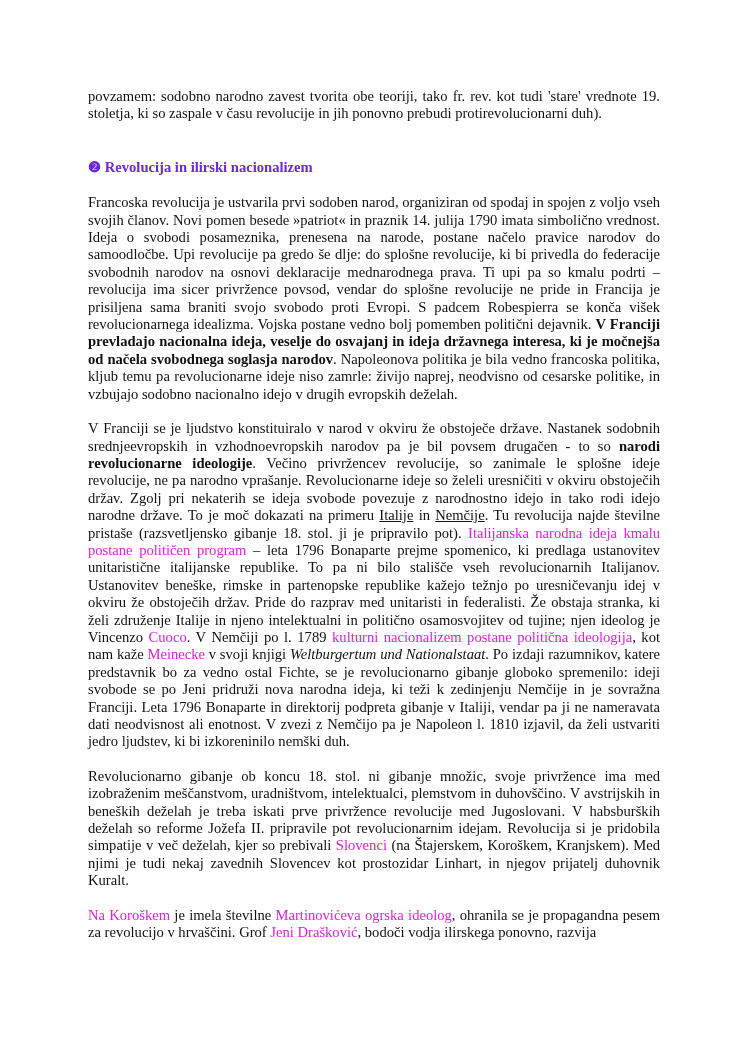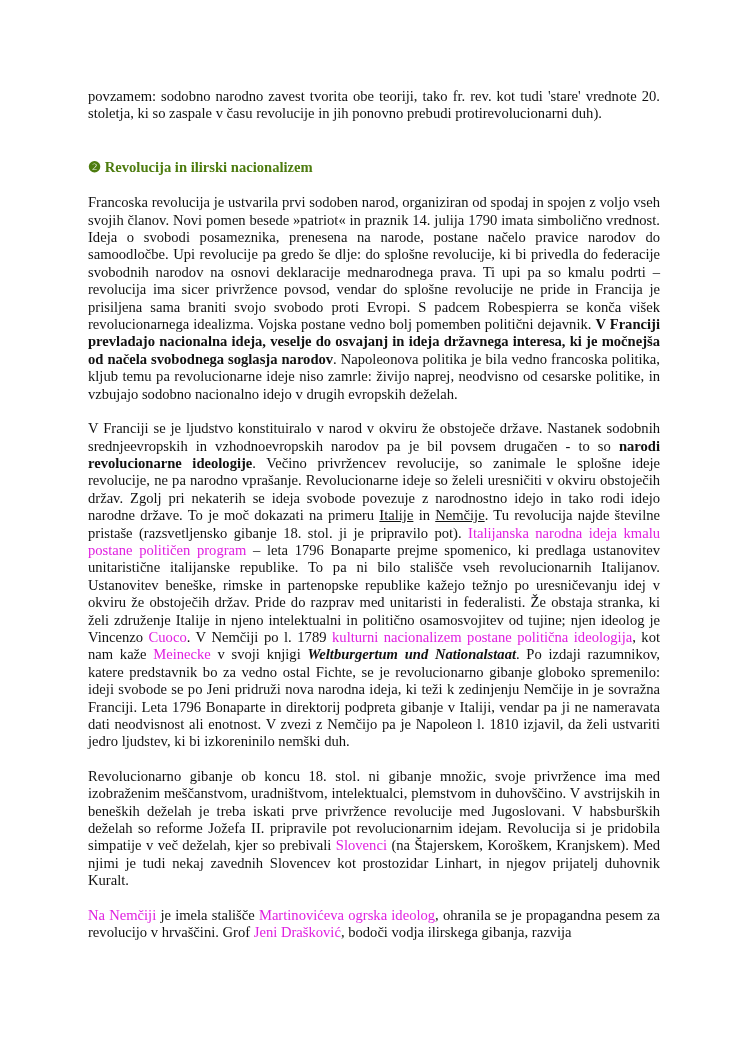--- a/index.html
+++ b/index.html
@@ -4,40 +4,40 @@
   <style>
     html, body { margin: 0; padding: 0; background: #ffffff; }
     body { width: 750px; height: 1061px; overflow: hidden; position: relative; }
     .page {
       position: absolute; left: 88px; top: 88px; width: 572px;
       font-family: "Liberation Serif", serif; font-size: 14.6px; line-height: 17.4px;
       color: #111111; text-align: justify;
     }
     .para { margin: 0 0 17px 0; }
     .heading {
-      font-weight: bold; color: #4d7c0f; margin: 36px 0 18px 0; font-size: 14.6px;
+      font-weight: bold; color: #6d28d9; margin: 36px 0 18px 0; font-size: 14.6px;
     }
     .mag { color: #e020e0; }
     .ul { text-decoration: underline; margin-top: 38px; }
     .b { font-weight: bold; }
-    .i { font-style: italic; font-weight: bold; }
+    .i { font-style: italic; }
     a.mag { text-decoration: none; }
     a.mag.ul { }
   </style>
 </head>
 <body>
 
 <div class="page">
-  <p class="para">povzamem: sodobno narodno zavest tvorita obe teoriji, tako fr. rev. kot tudi 'stare' vrednote 20. stoletja, ki so zaspale v času revolucije in jih ponovno prebudi protirevolucionarni duh).</p>
+  <p class="para">povzamem: sodobno narodno zavest tvorita obe teoriji, tako fr. rev. kot tudi 'stare' vrednote 19. stoletja, ki so zaspale v času revolucije in jih ponovno prebudi protirevolucionarni duh).</p>
 
   <div class="heading">
     <span>❷</span>
     <span>Revolucija in ilirski nacionalizem</span>
   </div>
 
   <p class="para"><span>Francoska revolucija je ustvarila prvi sodoben narod, organiziran od spodaj in spojen z voljo vseh svojih članov. Novi pomen besede »patriot« in praznik 14. julija 1790 imata simbolično vrednost. Ideja o svobodi posameznika, prenesena na narode, postane načelo pravice narodov do samoodločbe. Upi revolucije pa gredo še dlje: do splošne revolucije, ki bi privedla do federacije svobodnih narodov na osnovi deklaracije mednarodnega prava. Ti upi pa so kmalu podrti – revolucija ima sicer privržence povsod, vendar do splošne revolucije ne pride in Francija je prisiljena sama braniti svojo svobodo proti Evropi. S padcem Robespierra se konča višek revolucionarnega idealizma. Vojska postane vedno bolj pomemben politični dejavnik. </span><span class="b">V Franciji prevladajo nacionalna ideja, veselje do osvajanj in ideja državnega interesa, ki je močnejša od načela svobodnega soglasja narodov</span><span>. Napoleonova politika je bila vedno francoska politika, kljub temu pa revolucionarne ideje niso zamrle: živijo naprej, neodvisno od cesarske politike, in vzbujajo sodobno nacionalno idejo v drugih evropskih deželah.</span></p>
 
   <p class="para"><span>V Franciji se je ljudstvo konstituiralo v narod v okviru že obstoječe države. Nastanek sodobnih srednjeevropskih in vzhodnoevropskih narodov pa je bil povsem drugačen - to so </span><span class="b">narodi revolucionarne ideologije</span><span>. Večino privržencev revolucije, so zanimale le splošne ideje revolucije, ne pa narodno vprašanje. Revolucionarne ideje so želeli uresničiti v okviru obstoječih držav. Zgolj pri nekaterih se ideja svobode povezuje z narodnostno idejo in tako rodi idejo narodne države. To je moč dokazati na primeru </span><span class="ul">Italije</span><span> in </span><span class="ul">Nemčije</span><span>. Tu revolucija najde številne pristaše (razsvetljensko gibanje 18. stol. ji je pripravilo pot). </span><a class="mag">Italijanska narodna ideja kmalu postane političen program</a><span> – leta 1796 Bonaparte prejme spomenico, ki predlaga ustanovitev unitaristične italijanske republike. To pa ni bilo stališče vseh revolucionarnih Italijanov. Ustanovitev beneške, rimske in partenopske republike kažejo težnjo po uresničevanju idej v okviru že obstoječih držav. Pride do razprav med unitaristi in federalisti. Že obstaja stranka, ki želi združenje Italije in njeno intelektualni in politično osamosvojitev od tujine; njen ideolog je Vincenzo </span><a class="mag">Cuoco</a><span>. V Nemčiji po l. 1789 </span><a class="mag">kulturni nacionalizem postane politična ideologija</a><span>, kot nam kaže </span><a class="mag">Meinecke</a><span> v svoji knjigi </span><span class="i">Weltburgertum und Nationalstaat</span><span>. Po izdaji razumnikov, katere predstavnik bo za vedno ostal Fichte, se je revolucionarno gibanje globoko spremenilo: ideji svobode se po Jeni pridruži nova narodna ideja, ki teži k zedinjenju Nemčije in je sovražna Franciji. Leta 1796 Bonaparte in direktorij podpreta gibanje v Italiji, vendar pa ji ne nameravata dati neodvisnost ali enotnost. V zvezi z Nemčijo pa je Napoleon l. 1810 izjavil, da želi ustvariti jedro ljudstev, ki bi izkoreninilo nemški duh.</span></p>
 
   <p class="para"><span>Revolucionarno gibanje ob koncu 18. stol. ni gibanje množic, svoje privržence ima med izobraženim meščanstvom, uradništvom, intelektualci, plemstvom in duhovščino. V avstrijskih in beneških deželah je treba iskati prve privržence revolucije med Jugoslovani. V habsburških deželah so reforme Jožefa II. pripravile pot revolucionarnim idejam. Revolucija si je pridobila simpatije v več deželah, kjer so prebivali </span><a class="mag ul">Slovenci</a><span> (na Štajerskem, Koroškem, Kranjskem). Med njimi je tudi nekaj zavednih Slovencev kot prostozidar Linhart, in njegov prijatelj duhovnik Kuralt.</span></p>
 
-  <p class="para"><a class="mag ul">Na Nemčiji</a><span> je imela stališče </span><a class="mag">Martinovićeva ogrska ideolog</a><span>, ohranila se je propagandna pesem za revolucijo v hrvaščini. Grof </span><a class="mag">Jeni Drašković</a><span>, bodoči vodja ilirskega gibanja, razvija</span></p>
+  <p class="para"><a class="mag ul">Na Koroškem</a><span> je imela številne </span><a class="mag">Martinovićeva ogrska ideolog</a><span>, ohranila se je propagandna pesem za revolucijo v hrvaščini. Grof </span><a class="mag">Jeni Drašković</a><span>, bodoči vodja ilirskega ponovno, razvija</span></p>
 </div>
 
 </body></html>

